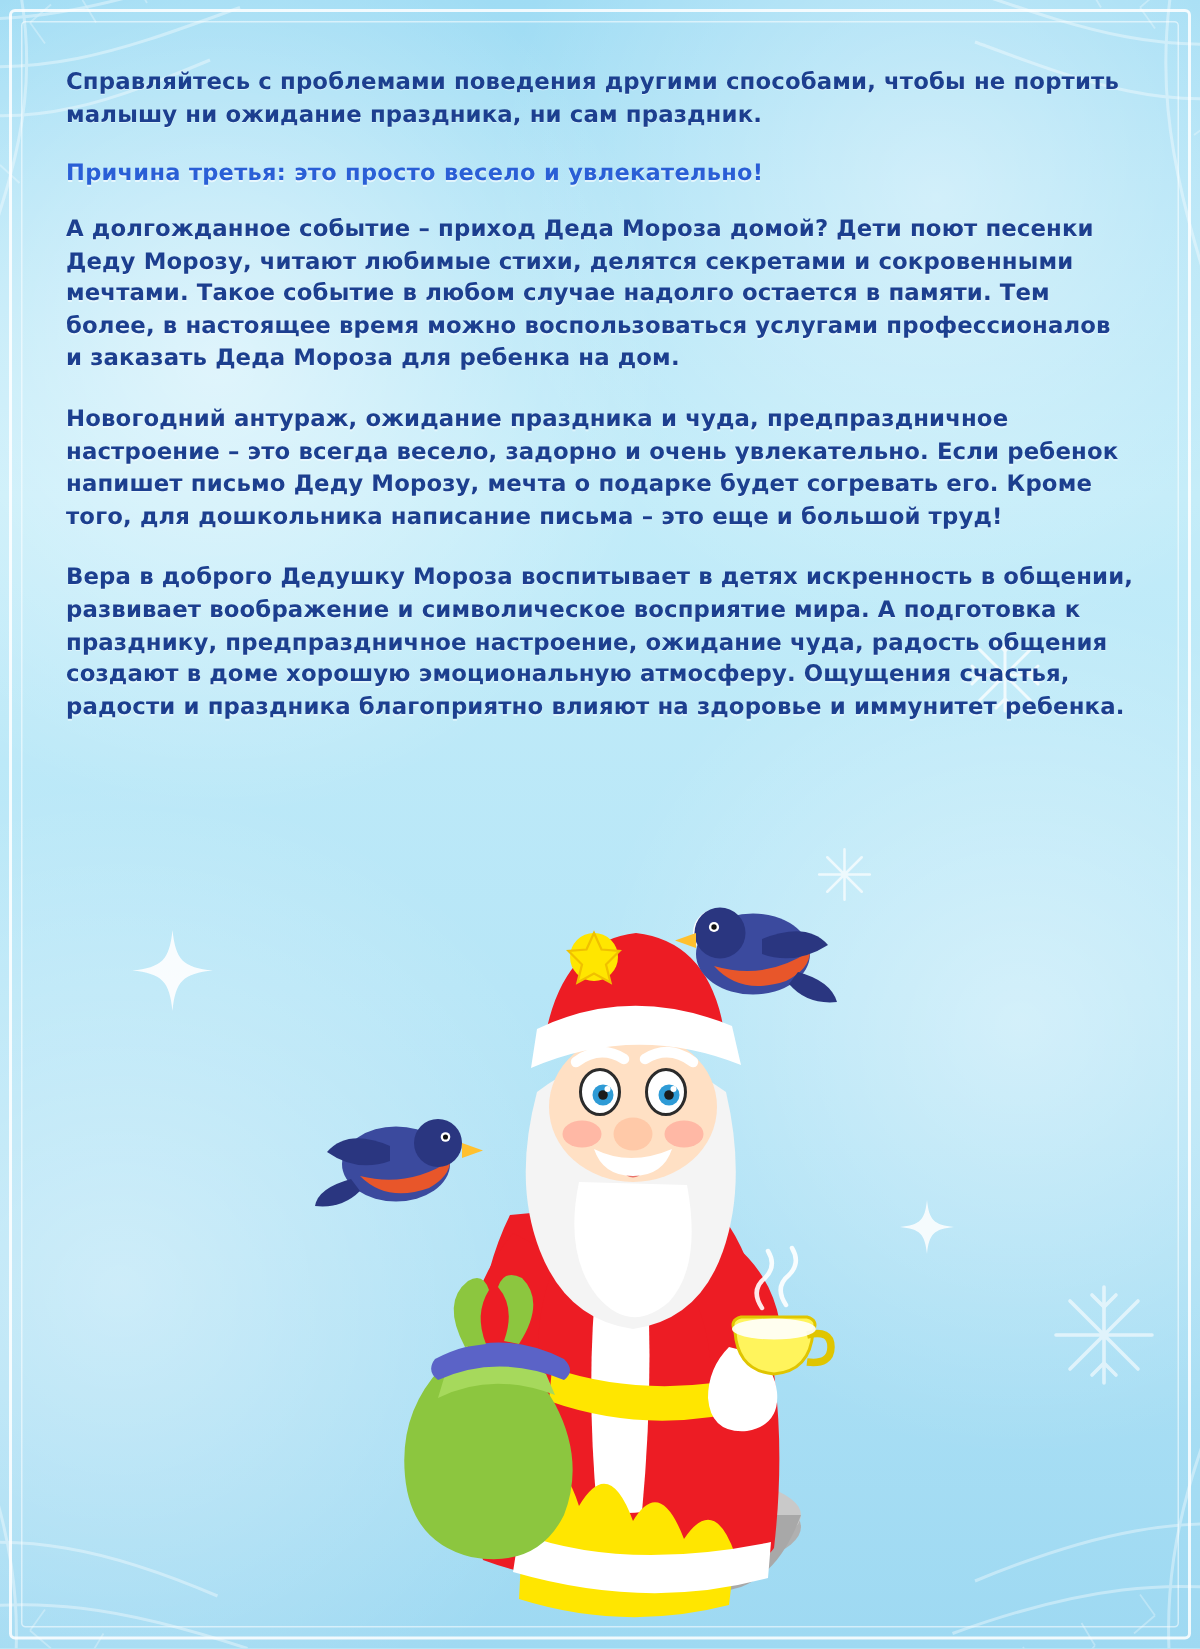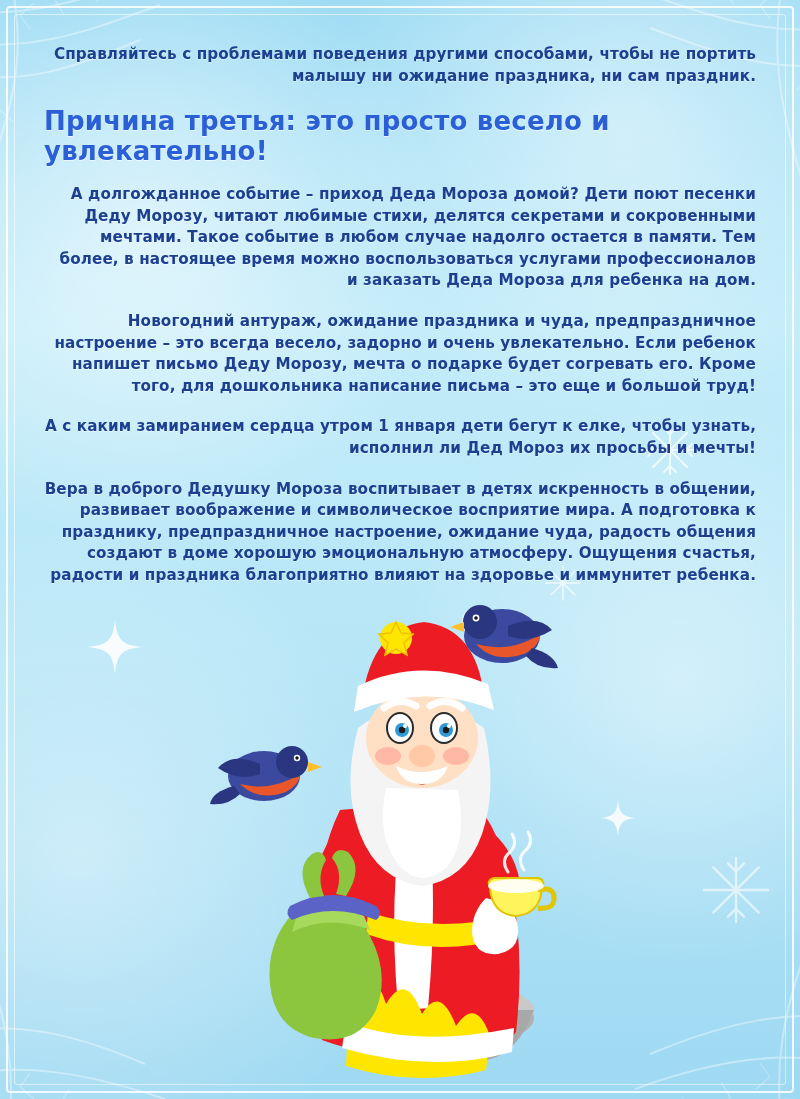--- a/index.html
+++ b/index.html
@@ -68,28 +68,27 @@
 
   p.para {
     margin: 0 0 19px 0;
     color: #1c3f8f;
     font-family: "DejaVu Sans", sans-serif;
     font-size: 15.2px;
     line-height: 1.42;
     font-weight: bold;
     letter-spacing: 0.1px;
     text-shadow: 0 1px 0 rgba(255,255,255,0.45);
-    text-align: right;
   }
 
   h2.section-heading {
     margin: 6px 0 18px 0;
     color: #2a5fd6;
     font-family: "DejaVu Sans", sans-serif;
-    font-size: 26px;
+    font-size: 15px;
     font-weight: bold;
     letter-spacing: 0.2px;
     text-shadow: 0 1px 0 rgba(255,255,255,0.6);
   }
 
   
   .illustration {
     position: absolute;
     left: 190px;
     top: 560px;
@@ -187,21 +186,20 @@
   <div class="content">
 
     <p class="para">Справляйтесь с проблемами поведения другими способами, чтобы не портить малышу ни ожидание праздника, ни сам праздник.</p>
 
     <h2 class="section-heading">Причина третья: это просто весело и увлекательно!</h2>
 
     <p class="para">А долгожданное событие – приход Деда Мороза домой? Дети поют песенки Деду Морозу, читают любимые стихи, делятся секретами и сокровенными мечтами. Такое событие в любом случае надолго остается в памяти. Тем более, в настоящее время можно воспользоваться услугами профессионалов и заказать Деда Мороза для ребенка на дом.</p>
 
     <p class="para">Новогодний антураж, ожидание праздника и чуда, предпраздничное настроение – это всегда весело, задорно и очень увлекательно. Если ребенок напишет письмо Деду Морозу, мечта о подарке будет согревать его. Кроме того, для дошкольника написание письма – это еще и большой труд!</p>
 
-    <p class="para">А с каким замиранием сердца утром 1 января дети бегут к елке, чтобы узнать, исполнил ли Дед Мороз их просьбы и мечты!</p>
 
     <p class="para">Вера в доброго Дедушку Мороза воспитывает в детях искренность в общении, развивает воображение и символическое восприятие мира. А подготовка к празднику, предпраздничное настроение, ожидание чуда, радость общения создают в доме хорошую эмоциональную атмосферу. Ощущения счастья, радости и праздника благоприятно влияют на здоровье и иммунитет ребенка.</p>
   </div>
 
   <div class="illustration">
     <svg viewBox="0 0 420 520" width="420" height="520">
 
       <g>
         <ellipse cx="258" cy="458" rx="86" ry="30" fill="#b0b0b0"></ellipse>
         <ellipse cx="258" cy="450" rx="86" ry="28" fill="#c9c9c9"></ellipse>

